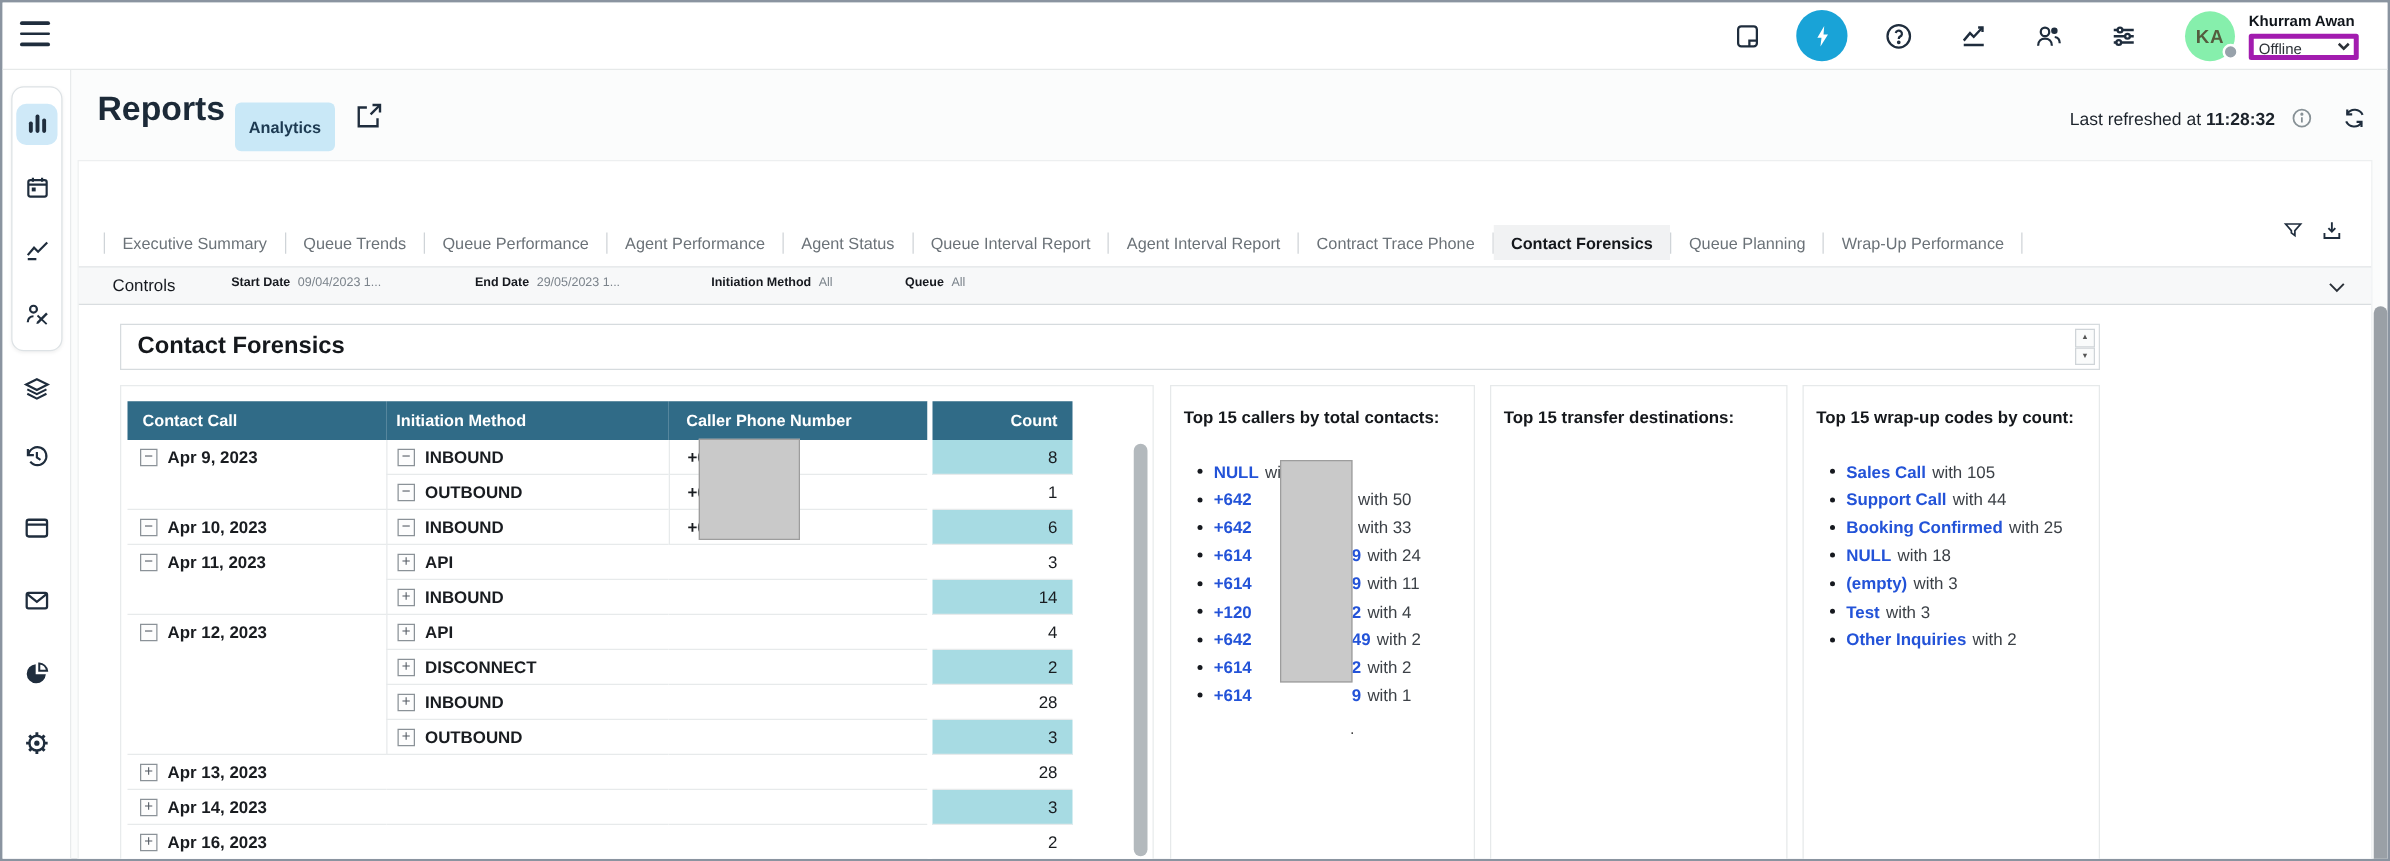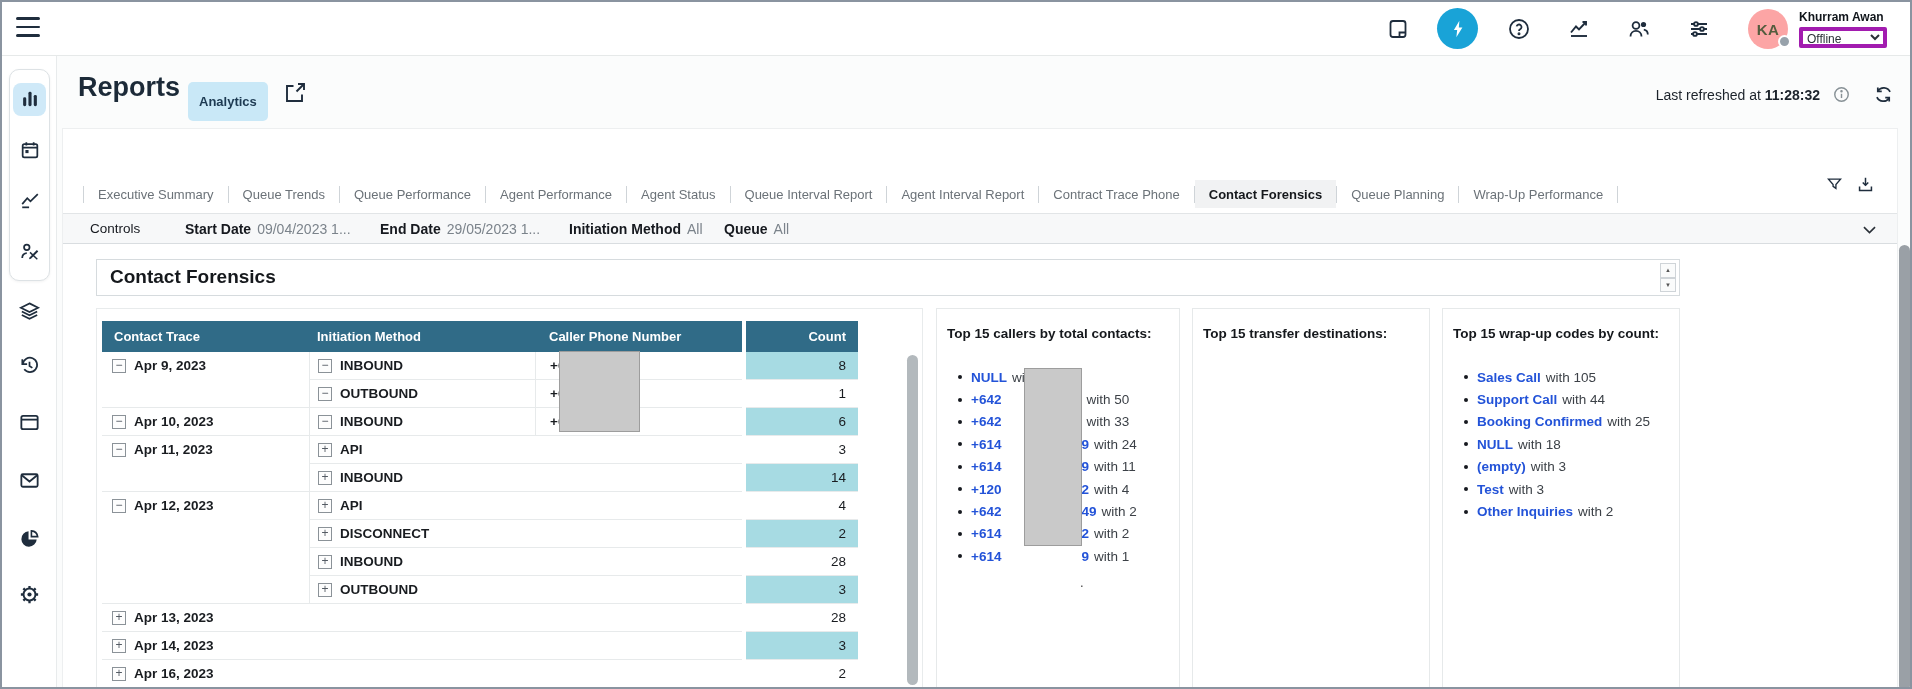--- a/index.html
+++ b/index.html
@@ -13,21 +13,21 @@
   .hamburger { position: absolute; left: 14px; top: 15px; width: 24px; height: 20px;
                display: flex; flex-direction: column; justify-content: space-between;
                background: none; border: none; cursor: pointer; }
   .hamburger span { display: block; height: 2.6px; border-radius: 2px; background: #1f2d3d; }
   .tb-ico { position: absolute; top: 15px; width: 24px; height: 24px; background: none; border: none; cursor: pointer; }
   .tb-ico svg { width: 24px; height: 24px; }
   .flash-circle { position: absolute; left: 1435px; top: 6px; width: 41px; height: 41px;
                   border-radius: 50%; background: #19a3d7; border: none; cursor: pointer;
                   display: flex; align-items: center; justify-content: center; }
   .avatar { position: absolute; left: 1746px; top: 7px; width: 40px; height: 40px; border-radius: 50%;
-            background: #fca5a5; color: #545c3e; font-weight: bold; font-size: 15px;
+            background: #86efac; color: #545c3e; font-weight: bold; font-size: 15px;
             display: flex; align-items: center; justify-content: center; letter-spacing: .5px; }
   .status-dot { position: absolute; left: 1776px; top: 33px; width: 13px; height: 13px;
                 border-radius: 50%; background: #98a2ab; border: 2px solid #fff; }
   .user-name { position: absolute; left: 1797px; top: 8px; font-size: 12px; font-weight: bold; color: #10151b; }
   .status-select { position: absolute; left: 1797px; top: 25px; width: 88px; height: 21px;
                    font-size: 12px; color: #2b3137; border: 4px solid #a21caf; border-radius: 2px; background: #fff; }
 
   
   .sidebar { position: absolute; left: 0; top: 54px; width: 55px; bottom: 0;
              background: #fff; border-right: 1px solid #e8ebec; z-index: 4; }
@@ -61,21 +61,21 @@
 
   .tabs { position: absolute; left: 20px; top: 51px; height: 28px; display: flex; align-items: center; }
   .tab { border: none; background: none; font-size: 13px; color: #6b7278; padding: 0 14px;
          height: 28px; cursor: pointer; white-space: nowrap; font-family: inherit; }
   .tab.active { background: #f1f2f3; color: #15181c; font-weight: bold; }
   .tab-divider { width: 1px; height: 17px; background: #cfd4d8; }
 
   .controls { position: absolute; left: 0; top: 84px; width: 1834px; height: 31px;
               background: #f7f8f9; border-top: 1px solid #e2e5e7; border-bottom: 1px solid #d9dde0; }
   .controls-label { position: absolute; left: 27px; top: 7px; font-size: 13.5px; color: #16191f; }
-  .ctrl-pair { position: absolute; top: 7px; font-size: 14px; white-space: nowrap; cursor: pointer; }
+  .ctrl-pair { position: absolute; top: 7px; font-size: 10px; white-space: nowrap; cursor: pointer; }
   .ctrl-pair:nth-of-type(1) { left: 122px; }
   .ctrl-pair:nth-of-type(2) { left: 317px; }
   .ctrl-pair:nth-of-type(3) { left: 506px; }
   .ctrl-pair:nth-of-type(4) { left: 661px; }
   .ctrl-label { font-weight: bold; color: #16191f; }
   .ctrl-value { color: #7b838b; margin-left: 6px; }
   .controls-chevron { position: absolute; right: 18px; top: 6px; background: none; border: none; cursor: pointer; }
 
   .section-box { position: absolute; left: 33px; top: 130px; width: 1584px; height: 37px;
                  background: #fff; border: 1px solid #d6dbde; }
@@ -365,21 +365,21 @@
       <h2 class="section-title">Contact Forensics</h2>
       <div class="stepper">
         <button>▲</button>
         <button>▼</button>
       </div>
     </div>
 
     <div class="table-wrap">
       <div class="ctable">
         <div class="thead">
-          <div class="hcell h-date">Contact Trace</div>
+          <div class="hcell h-date">Contact Call</div>
           <div class="hcell h-meth">Initiation Method</div>
           <div class="hcell h-phone">Caller Phone Number</div>
           <div class="hcell h-gap"></div>
           <div class="hcell h-count">Count</div>
         </div>
         <div id="tbody">
             <div class="trow">
               <div class="tcell cdate">
                 <button class="toggle">−</button>
                 <span>Apr 9, 2023</span>

